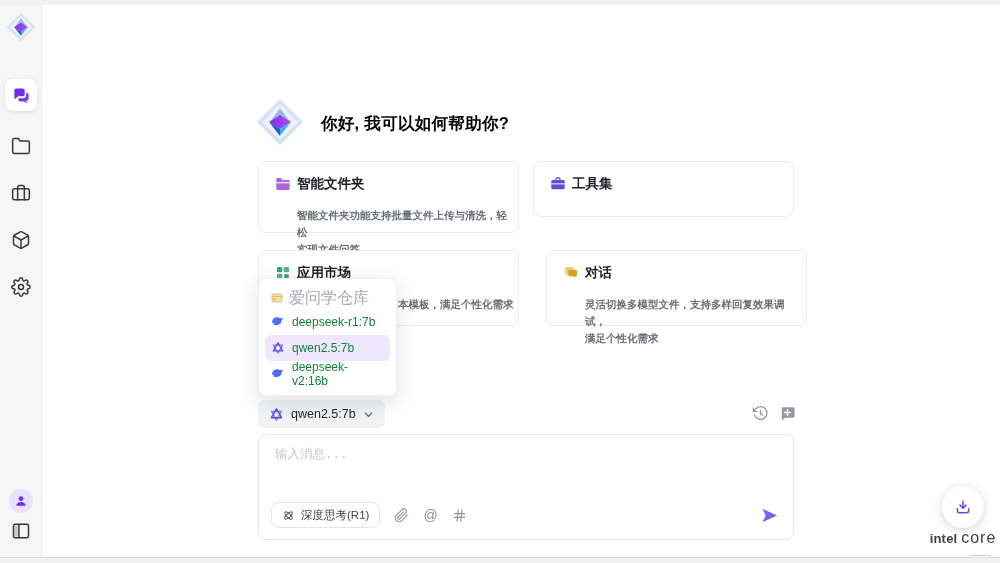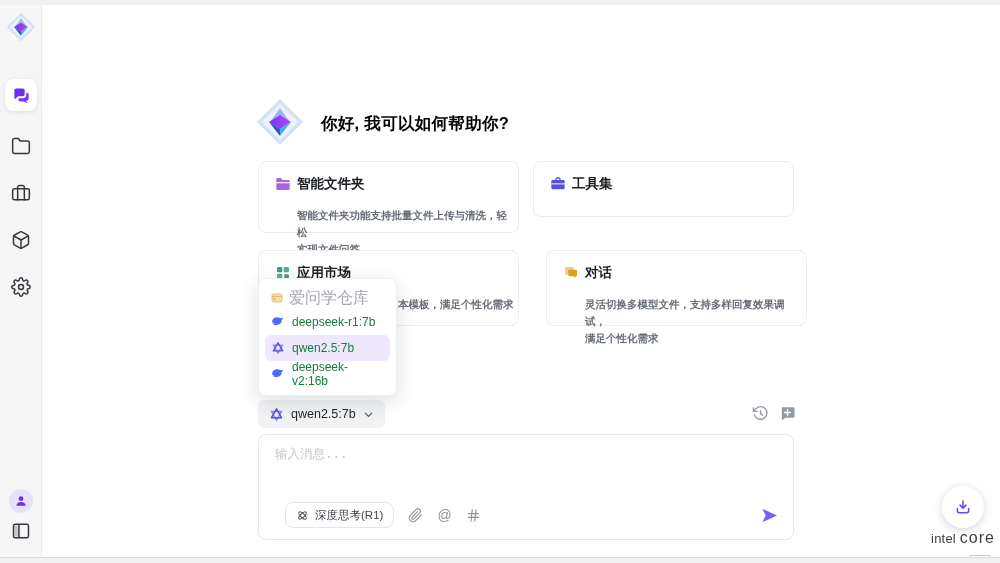--- a/index.html
+++ b/index.html
@@ -60,39 +60,39 @@
   .row-action { position:absolute; top:405px; width:17px; height:17px; color:#949ba5; cursor:pointer; }
   .row-action svg { width:100%; height:100%; }
   .act-history { left:752px; }
   .act-newchat { left:779px; }
 
   
   .composer { position:absolute; left:258px; top:434px; width:536px; height:106px; border:1px solid #e6e8ec; border-radius:8px; background:#fff; }
   .composer textarea { position:absolute; left:16px; top:11px; width:500px; height:44px; border:none; outline:none; resize:none;
                        font-family:Liberation Mono, monospace; font-size:12.5px; color:#333; background:transparent; }
   .composer textarea::placeholder { color:#c3c7cc; }
-  .composer-bar { position:absolute; left:26px; right:14px; bottom:11px; height:26px; display:flex; align-items:center; gap:14px;justify-content:space-between; }
+  .composer-bar { position:absolute; left:12px; right:14px; bottom:11px; height:26px; display:flex; align-items:center; gap:14px;justify-content:space-between; }
   .chip { display:inline-flex; align-items:center; gap:6px; height:26px; padding:0 10px; border:1px solid #e3e5e9;
           border-radius:8px; background:#fff; cursor:pointer; color:#41464d; }
   .chip svg { width:13px; height:13px; }
   .chip-label { font-size:11.5px; color:#41464d; }
   .bar-icon { width:15px; height:15px; color:#8b929c; cursor:pointer; display:inline-flex; }
   .bar-icon svg { width:100%; height:100%; }
   .bar-at { font-size:14px; line-height:15px; font-weight:400; }
   .send-btn { margin-left:auto; width:19px; height:19px; color:#7d5ef8; cursor:pointer; }
   .send-btn svg { width:100%; height:100%; }
 
   
   .fab { position:absolute; left:942px; top:486px; width:42px; height:42px; border-radius:50%; background:#fff;
          box-shadow:0 2px 10px rgba(31,35,41,.18); display:flex; align-items:center; justify-content:center;
          color:#6b46f2; cursor:pointer; z-index:15; }
   .fab svg { width:18px; height:18px; }
   .intel { position:absolute; left:925px; top:529px; width:76px; text-align:center; z-index:15; }
   .intel-line { font-size:13px; color:#404040; letter-spacing:.2px; }
-  .intel-i { font-weight:400; }
+  .intel-i { font-weight:700; }
   .intel-core { letter-spacing:1px; font-size:16px; }
   .intel-badge { display:inline-block; margin:1px 0 0 34px; font-size:5.5px; color:#9a9a9a; border:1px solid #c9c9c9;
                  border-radius:2px; padding:0 3px; letter-spacing:.5px; text-transform:lowercase; }
 </style>
 </head>
 <body>
 
 <div id="app">
   <div class="top-strip"></div>
 

